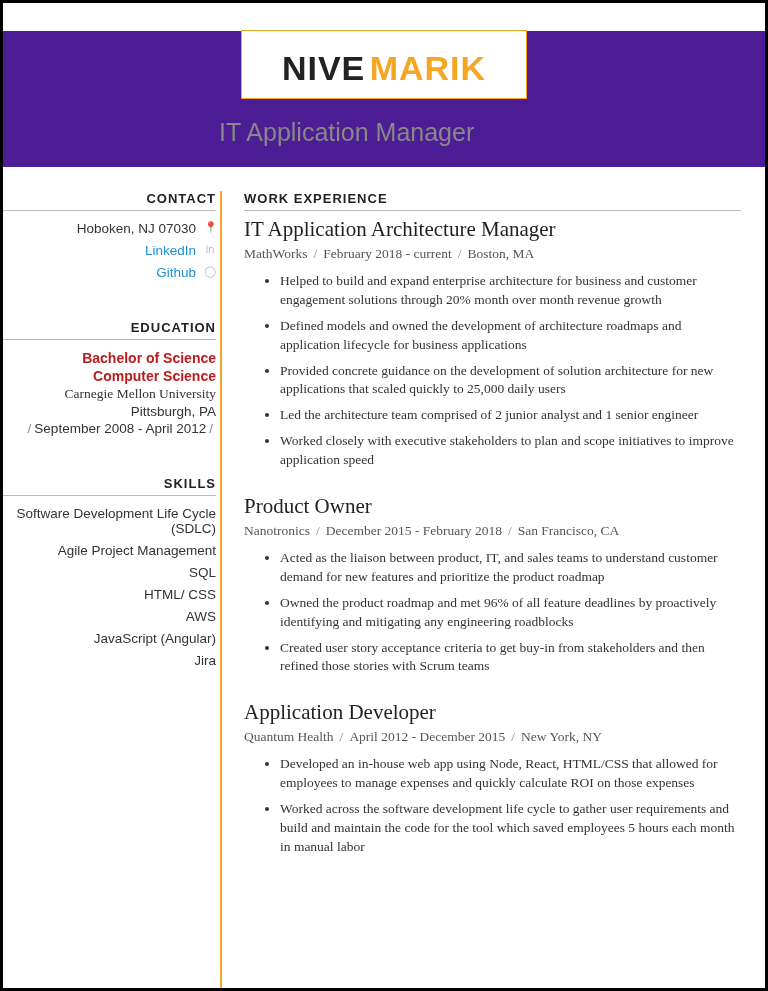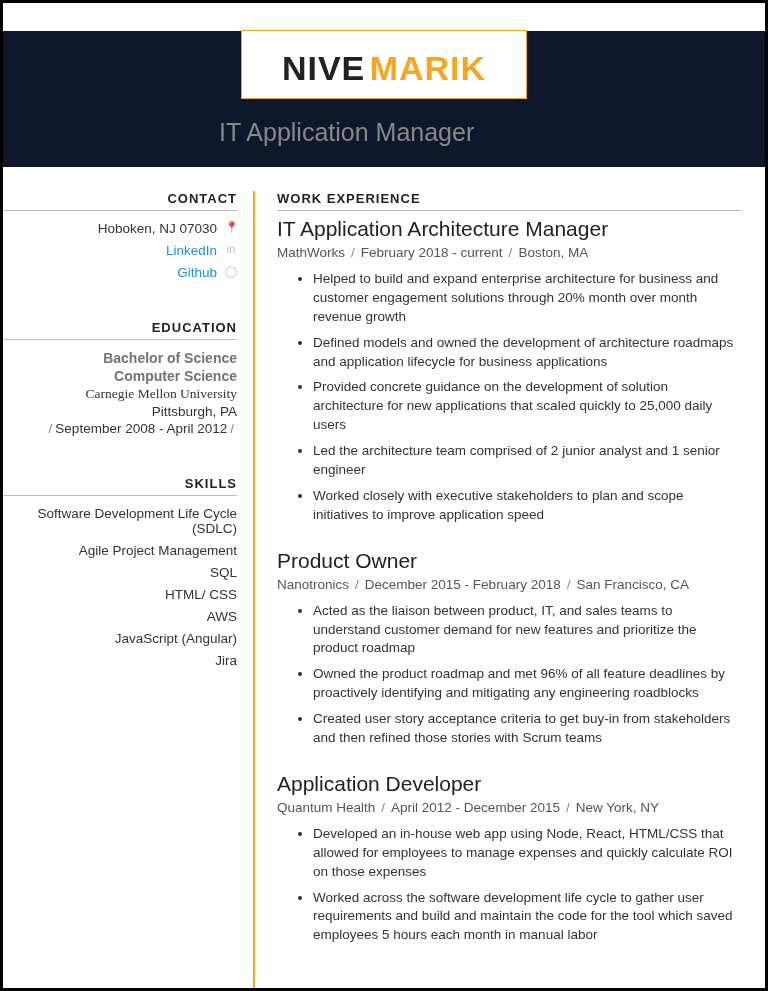--- a/index.html
+++ b/index.html
@@ -6,21 +6,21 @@
     body {
       font-family: 'Segoe UI', Arial, sans-serif;
       background: #fff;
       width: 768px;
       height: 991px;
       border: 3px solid #000;
       display: flex;
       flex-direction: column;
     }
     .header-band {
-      background: #0f172a;
+      background: #4c1d95;
       padding: 0;
       position: relative;
     }
     .name-box {
       background: #fff;
       border: 1px solid #f5a623;
       margin: 0 auto;
       width: fit-content;
       padding: 18px 40px 10px 40px;
       position: relative;
@@ -35,23 +35,23 @@
       text-align: left;
       padding: 18px 0 20px 216px;
     }
     .white-top { height: 28px; background: #fff; }
     .content {
       display: flex;
       flex: 1;
       padding: 24px 24px 0 0;
     }
     .sidebar {
-      width: 252px;
+      width: 219px;
       border-right: 2px solid #f5a623;
-      padding-right: 16px;
+      padding-right: 4px;
       text-align: right;
     }
     .section-h {
       font-size: 13px;
       font-weight: 700;
       letter-spacing: 1px;
       color: #222;
       border-bottom: 1px solid #bbb;
       padding-bottom: 4px;
       margin-bottom: 10px;
@@ -60,42 +60,42 @@
       font-size: 13.5px;
       color: #333;
       margin-bottom: 7px;
       display: flex;
       justify-content: flex-end;
       align-items: flex-start;
       gap: 8px;
     }
     .contact-line.link { color: #1e90d6; }
     .icon { width: 12px; height: 12px; display: inline-block; font-size: 11px; color: #bbb; text-align: center;}
-    .edu-degree { font-size: 14px; font-weight: 700; color: #737373; margin-bottom: 2px;}
+    .edu-degree { font-size: 14px; font-weight: 700; color: #b91c1c; margin-bottom: 2px;}
     .edu-school { font-size: 13.5px; color: #333; margin-bottom: 2px; font-family: Liberation Serif, serif;}
     .edu-loc { font-size: 13.5px; color: #333; margin-bottom: 2px;}
     .edu-date { font-size: 13.5px; color: #333; }
     .slash-sep { color: #888; padding: 0 3px;}
     .skills-list { font-size: 13.5px; color: #333; }
     .skills-list div { margin-bottom: 7px; }
     .sidebar-block { margin-bottom: 40px; }
     .main {
       flex: 1;
       padding-left: 22px;
     }
     .main-h {
       font-size: 13px;
       font-weight: 700;
       letter-spacing: 1px;
       color: #222;
       border-bottom: 1px solid #bbb;
       padding-bottom: 4px;
       margin-bottom: 6px;
     }
-    .job { margin-bottom: 24px; }
+    .job { margin-bottom: 24px; font-family: Liberation Serif, serif; }
     .job-title-line {
       font-size: 21px;
       font-weight: 400;
       color: #222;
       margin-bottom: 4px;
     }
     .job-meta {
       font-size: 13.5px;
       color: #555;
       margin-bottom: 10px;

